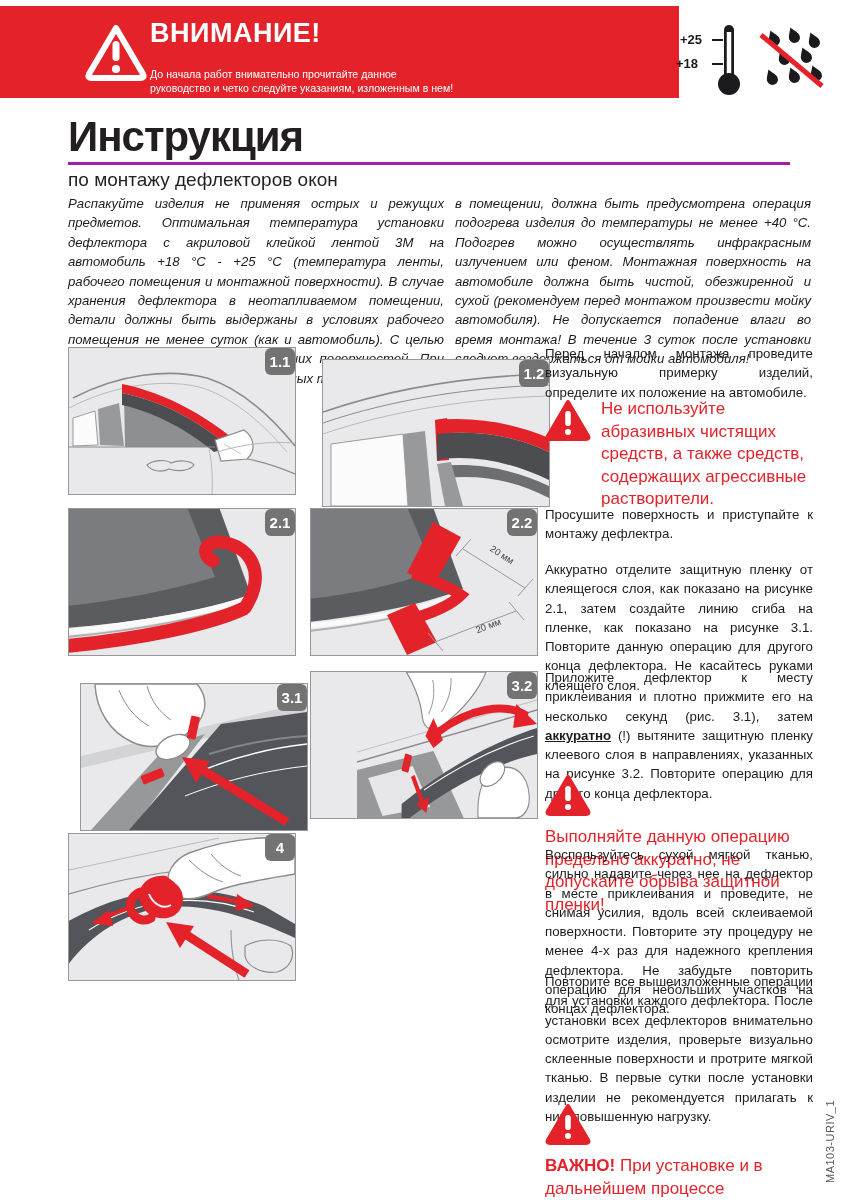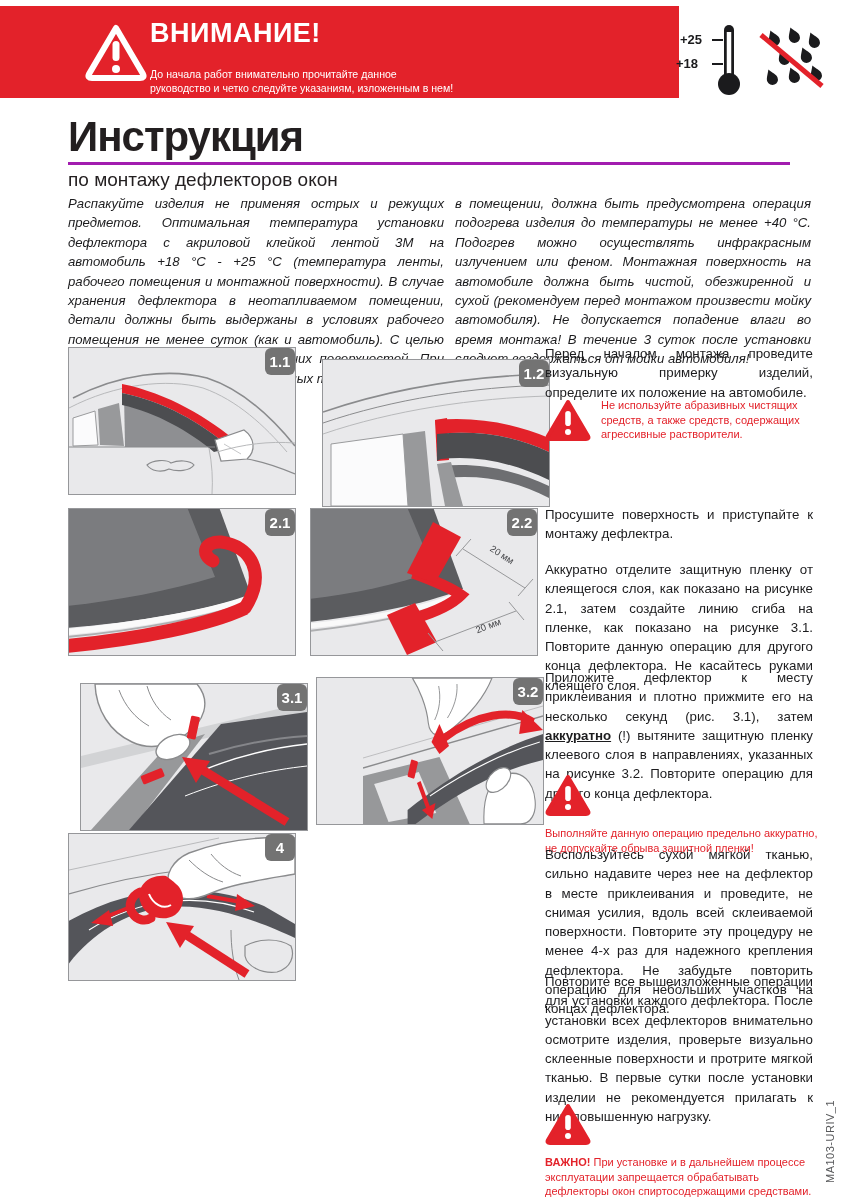--- a/index.html
+++ b/index.html
@@ -44,21 +44,21 @@
   #dim-bottom{right:36px;bottom:24px;transform:rotate(-21deg);}
 
   
   .body-text{position:absolute;left:545px;width:268px;font-size:13.3px;line-height:1.45;text-align:justify;margin:0;color:#1c1c1e;}
   #t1a{top:344px;} #t1b{top:451px;} #t2a{top:505px;} #t2b{top:560px;}
   #t3a{top:668px;} #t4a{top:845px;} #t5a{top:972px;}
   .bold-u{font-weight:bold;text-decoration:underline;}
 
   .warn{position:absolute;left:545px;width:274px;display:flex;gap:10px;align-items:flex-start;}
   .warn svg{flex:0 0 auto;margin-top:1px;}
-  .warn-text{color:#e3222a;font-size:11px;line-height:1.33;margin:0;text-align:left;}
+  .warn-text{color:#e3222a;font-size:17px;line-height:1.33;margin:0;text-align:left;}
   #w1{top:398px;} #w2{top:773px;flex-direction:column;} #w3{top:1102px;flex-direction:column;}
 
   
   .side-code{position:absolute;left:824px;top:1183px;transform:rotate(-90deg);transform-origin:0 0;
              font-size:11px;color:#58595b;letter-spacing:.5px;white-space:nowrap;}
 </style>
 </head>
 <body>
 
 <div class="page">
@@ -191,21 +191,21 @@
       <path d="M38,6 C44,22 54,34 68,42" stroke="#8a8b8d" stroke-width="1" fill="none"></path>
       <path d="M66,2 C70,16 78,28 90,36" stroke="#8a8b8d" stroke-width="1" fill="none"></path>
       <rect x="108" y="32" width="9" height="23" rx="1.5" fill="#e3222a" transform="rotate(12 112 43)"></rect>
       <rect x="60" y="88" width="23" height="9" rx="1.5" fill="#e3222a" transform="rotate(-22 71 92)"></rect>
       <line x1="206" y1="138" x2="120" y2="85" stroke="#e3222a" stroke-width="9"></line>
       <polygon points="101,73 129,77 115,99" fill="#e3222a"></polygon>
     </svg>
     <figcaption class="flabel">3.1</figcaption>
   </figure>
 
-  <figure class="panel" id="p32" style="margin:6px;padding-left:46px;">
+  <figure class="panel" id="p32" style="margin:0;padding-left:46px;">
     <svg viewBox="0 0 226 146" preserveAspectRatio="none">
       <rect width="226" height="146" fill="#e9e9eb"></rect>
       <path d="M0,80 L226,28" stroke="#b8b9bb" stroke-width="1" fill="none"></path>
       <path d="M0,90 L226,38" stroke="#8a8b8d" stroke-width="1.4" fill="none"></path>
       <path d="M0,98 L96,79 L134,146 L0,146 Z" fill="#97989a"></path>
       <polygon points="14,106 70,94 92,135 32,144" fill="#e6e6e8"></polygon>
       <path d="M56,132 C112,96 170,70 226,56 L226,82 C172,92 120,114 66,146 L56,146 Z" fill="#54555a"></path>
       <path d="M84,118 C132,92 180,74 222,64" stroke="#fff" stroke-width="1.2" fill="none"></path>
       <path d="M62,0 L162,0 C152,20 132,38 110,52 C96,61 84,58 82,45 C80,28 70,10 62,0 Z" fill="#fff" stroke="#8a8b8d" stroke-width="1.4"></path>
       <path d="M95,8 C98,20 96,32 90,42" stroke="#8a8b8d" stroke-width="1" fill="none"></path>

